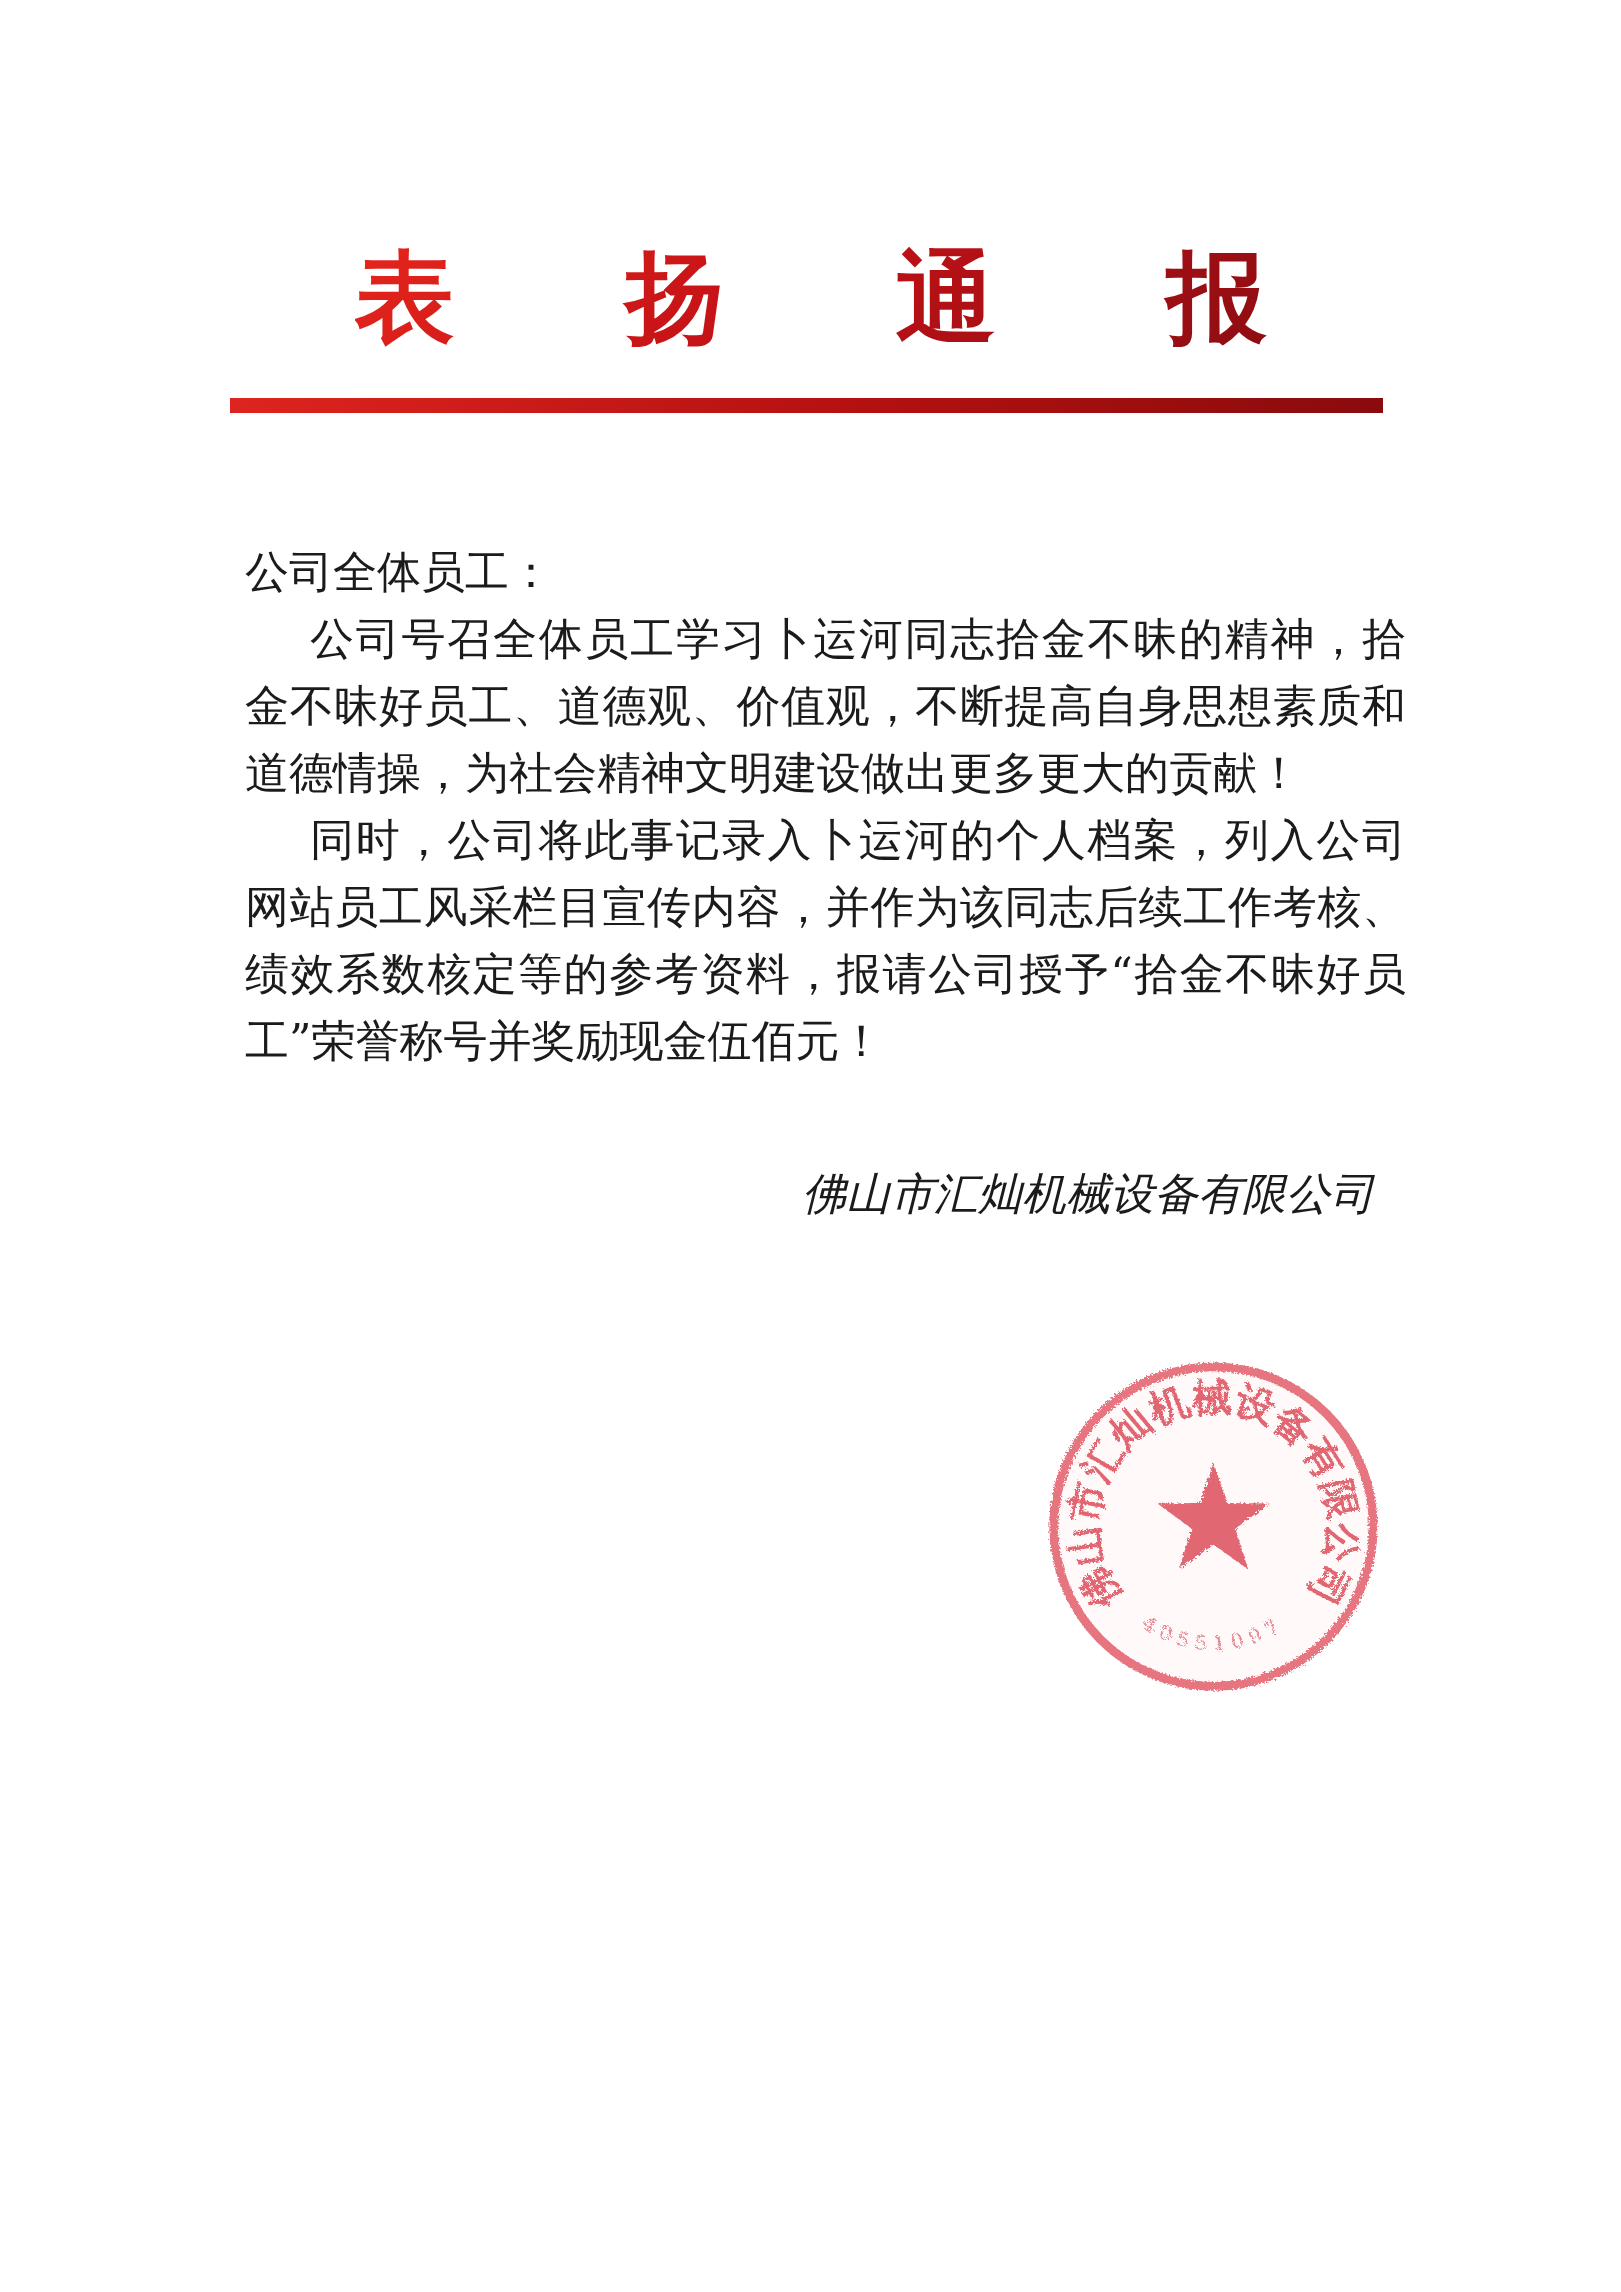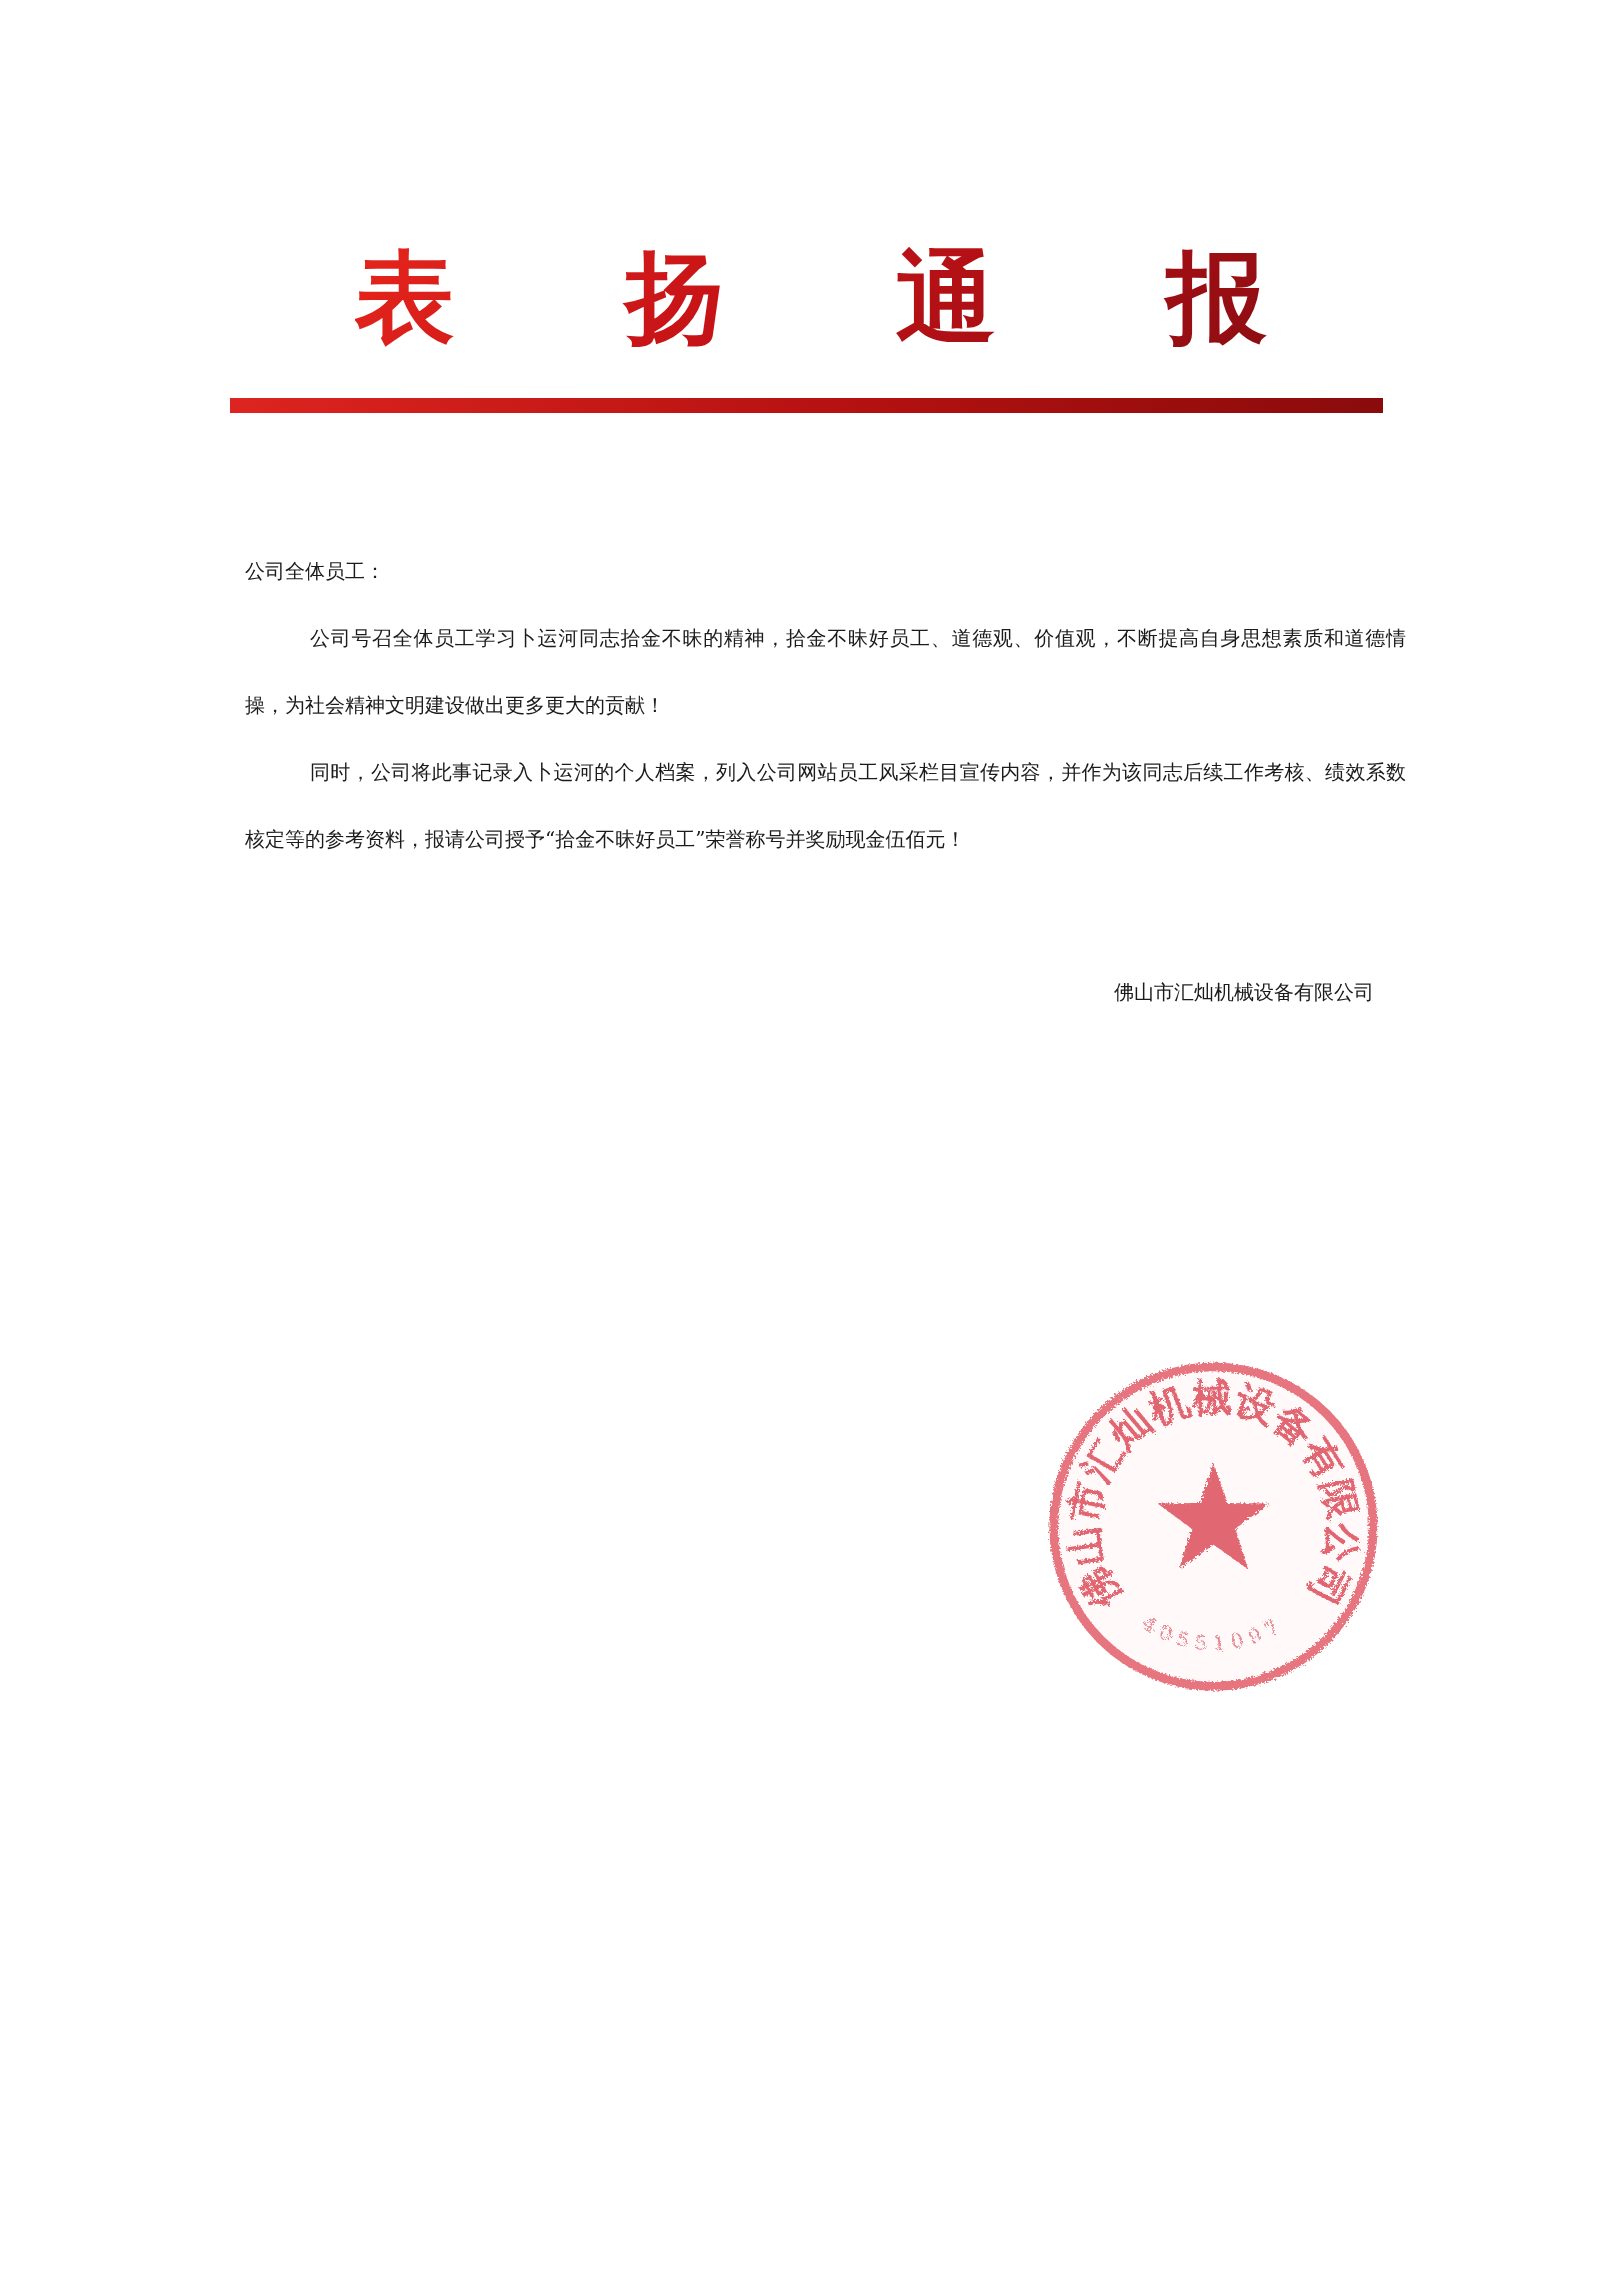--- a/index.html
+++ b/index.html
@@ -29,34 +29,34 @@
   .title-underline {
     margin: 51px 0 0 230px;
     width: 1153px;
     height: 14.7px;
     background: linear-gradient(to right, #dd2420 0%, #b31110 55%, #8a0b0c 100%);
   }
   
   .content {
     margin: 125px 0 0 245px;
     width: 1161px;
-    font-size: 20px;
+    font-size: 44px;
     line-height: 67px;
     color: #1b1b1b;
     text-align: justify;
   }
   .content p { margin: 0; }
   .para { text-indent: 65px; }
   .closing { text-indent: 65px; }
   .signoff {
     margin-top: 86px;
     text-align: right;
     padding-right: 32px;
   }
-  .signoff p { margin: 0; line-height: 67px; }
+  .signoff p { margin: 0; line-height: 67px; font-style: italic; }
   
   .stamp {
     position: absolute;
     left: 1042px;
     top: 1358px;
     width: 343px;
     height: 343px;
     mix-blend-mode: multiply;
     opacity: 0.92;
     pointer-events: none;

